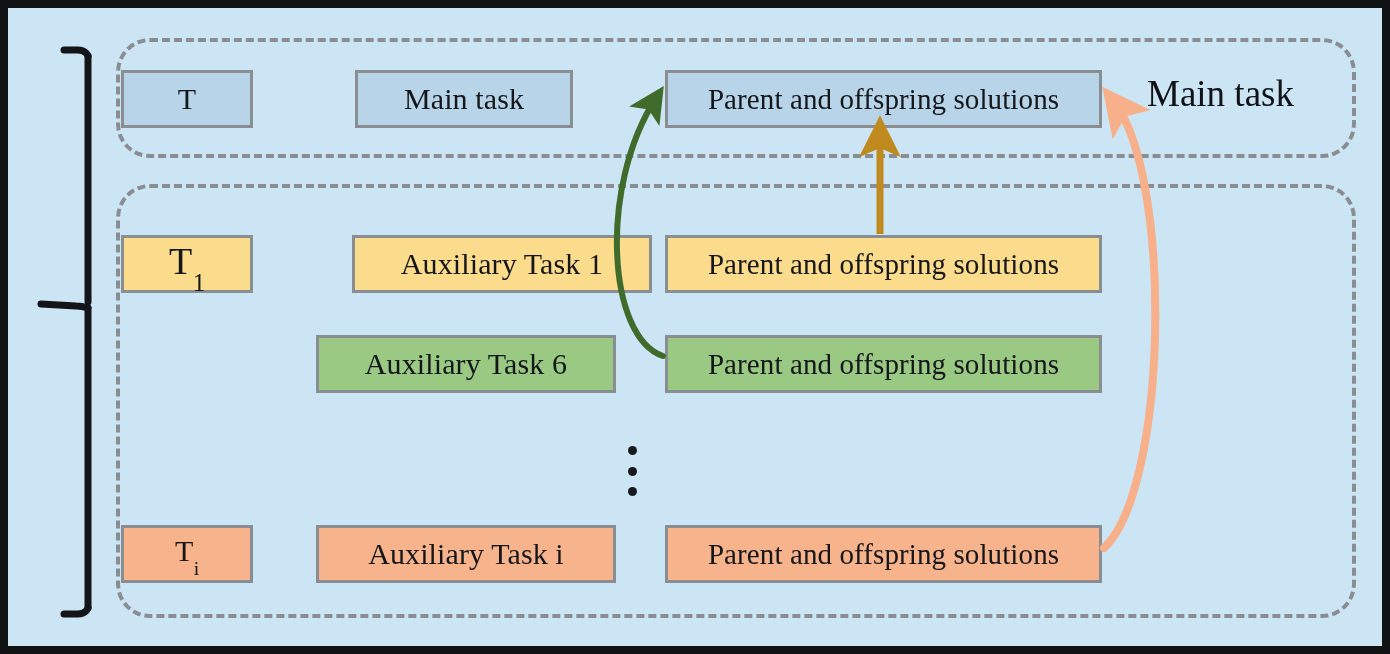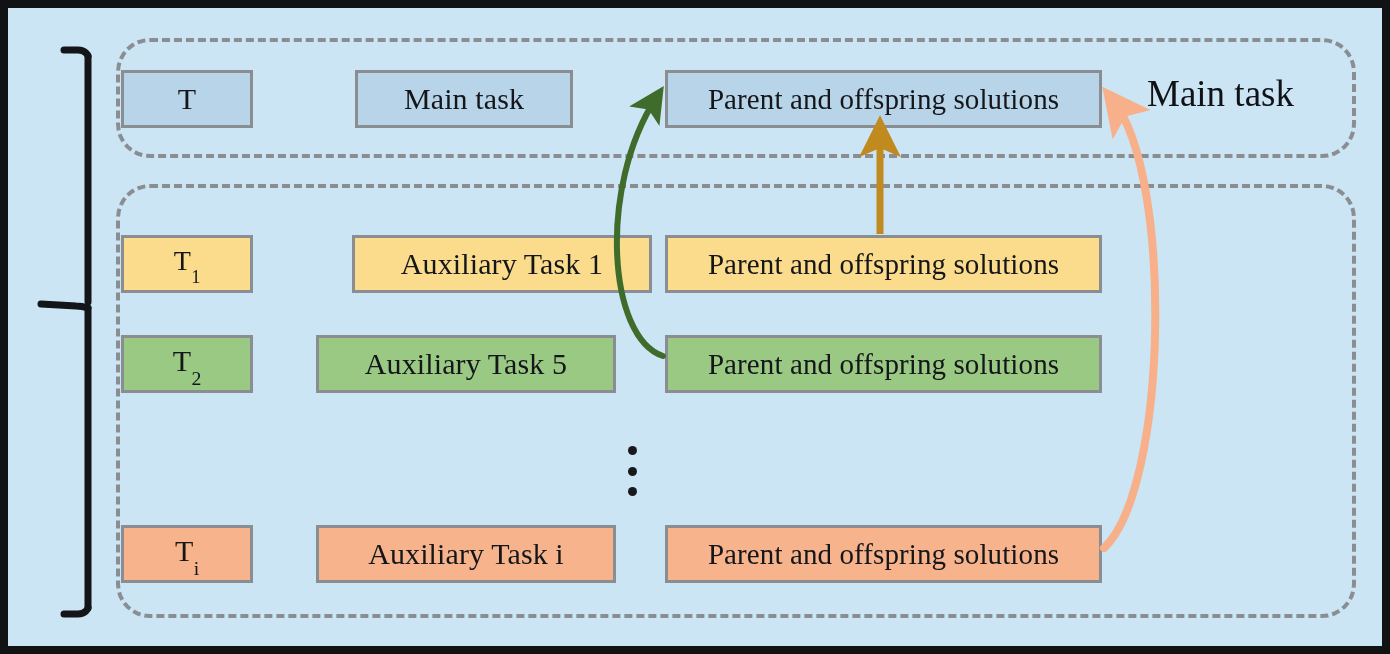--- a/index.html
+++ b/index.html
@@ -113,38 +113,35 @@
     <div class="node blue" style="left:347px; top:62px; width:218px; height:58px; font-size:30px;">
       <span>Main task</span>
     </div>
 
     <div class="node blue" style="left:657px; top:62px; width:437px; height:58px; font-size:29px;">
       <span>Parent and offspring solutions</span>
     </div>
 
     <div class="side-label" style="left:1139px; top:66px; font-size:37px;">Main task</div>
 
-    <div class="node yellow" style="left:113px; top:227px; width:132px; height:58px; font-size:28px;">
+    <div class="node yellow" style="left:113px; top:227px; width:132px; height:58px; font-size:38px;">
       <span>T<span class="sub">1</span></span>
     </div>
 
     <div class="node yellow" style="left:308px; top:227px; width:300px; height:58px; font-size:30px;margin-left:36px;">
       <span>Auxiliary Task 1</span>
     </div>
 
     <div class="node yellow" style="left:657px; top:227px; width:437px; height:58px; font-size:29px;">
       <span>Parent and offspring solutions</span>
     </div>
 
-    <div class="node green" style="left:113px; top:327px; width:132px; height:58px; font-size:30px;">
-      <span>T<span class="sub">2</span></span>
-    </div>
 
     <div class="node green" style="left:308px; top:327px; width:300px; height:58px; font-size:30px;">
-      <span>Auxiliary Task 5</span>
+      <span>Auxiliary Task 6</span>
     </div>
 
     <div class="node green" style="left:657px; top:327px; width:437px; height:58px; font-size:29px;">
       <span>Parent and offspring solutions</span>
     </div>
 
     <div class="vdots" style="left:619px; top:438px; width:10px; height:50px;">
       <i></i>
       <i></i>
       <i></i>

